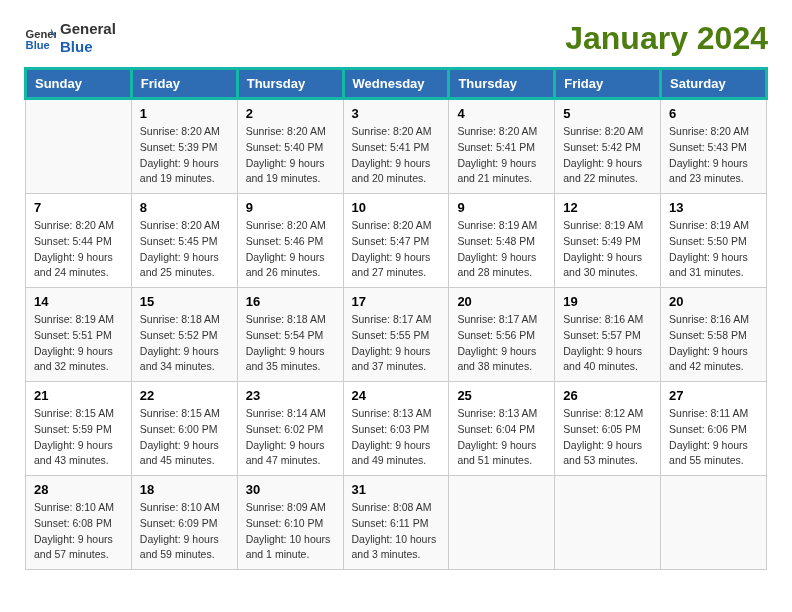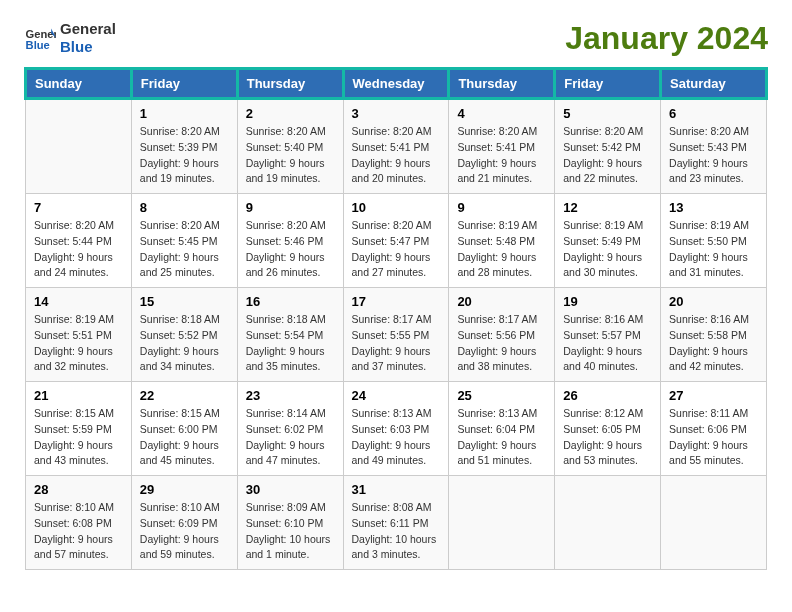--- a/index.html
+++ b/index.html
@@ -222,21 +222,21 @@
           <span class="day-number">27</span>
           <div class="day-info">Sunrise: 8:11 AM<br>Sunset: 6:06 PM<br>Daylight: 9 hours and 55 minutes.</div>
         </td>
       </tr>
       <tr>
         <td>
           <span class="day-number">28</span>
           <div class="day-info">Sunrise: 8:10 AM<br>Sunset: 6:08 PM<br>Daylight: 9 hours and 57 minutes.</div>
         </td>
         <td>
-          <span class="day-number">29</span>
+          <span class="day-number">18</span>
           <div class="day-info">Sunrise: 8:10 AM<br>Sunset: 6:09 PM<br>Daylight: 9 hours and 59 minutes.</div>
         </td>
         <td>
           <span class="day-number">30</span>
           <div class="day-info">Sunrise: 8:09 AM<br>Sunset: 6:10 PM<br>Daylight: 10 hours and 1 minute.</div>
         </td>
         <td>
           <span class="day-number">31</span>
           <div class="day-info">Sunrise: 8:08 AM<br>Sunset: 6:11 PM<br>Daylight: 10 hours and 3 minutes.</div>
         </td>

